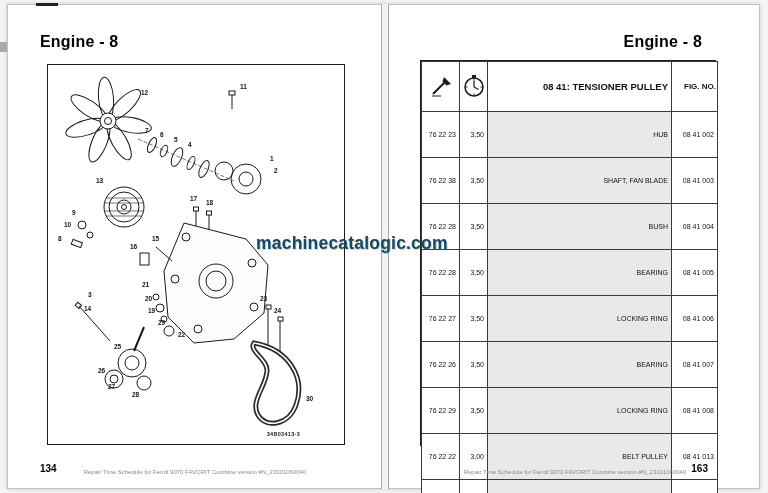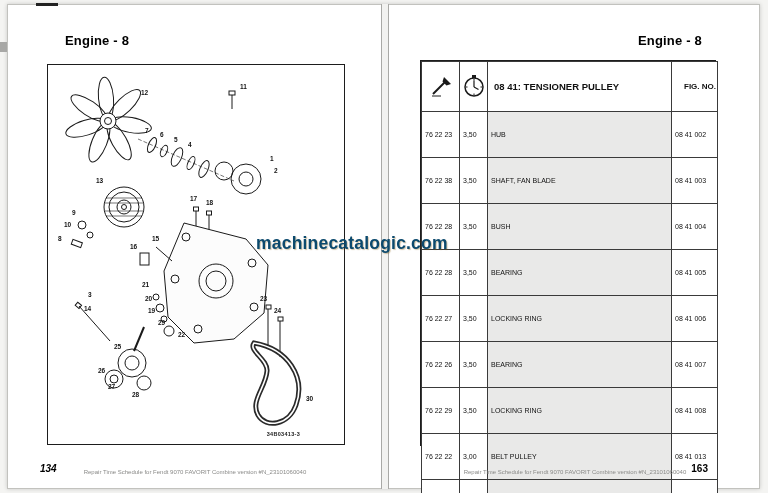--- a/index.html
+++ b/index.html
@@ -11,42 +11,42 @@
   #spread { position:absolute; left:7px; top:4px; width:753px; height:485px;
             background:#ffffff; border:1px solid #c2c2be; box-shadow:0 0 4px rgba(0,0,0,.18); }
   #spine  { position:absolute; left:381px; top:4px; width:8px; height:485px;
             background:#f2f2f0; border-left:1px solid #a9a9a6; border-right:1px solid #a9a9a6; }
 
   
   .artifact-top  { position:absolute; left:36px; top:3px; width:22px; height:3px; background:#222; }
   .artifact-left { position:absolute; left:0; top:42px; width:7px; height:10px; background:#a8a8a6; }
 
   
-  .page-header { position:absolute; font-size:13px; font-weight:bold; letter-spacing:.2px; color:#000;margin-left:25px; }
+  .page-header { position:absolute; font-size:16px; font-weight:bold; letter-spacing:.2px; color:#000; }
   #hdr-left  { left:40px; top:33px; }
   #hdr-right { right:66px; top:33px; }
   .page-number { position:absolute; font-size:10px; font-weight:bold; color:#000; }
-  #pn-left  { left:40px; top:463px;font-style:italic; }
+  #pn-left  { left:40px; top:463px; }
   #pn-right { right:60px; top:463px; }
   .page-footer { position:absolute; top:469px; font-size:6px; color:#8a8a88; text-align:center; white-space:nowrap; }
   #ft-left  { left:8px;  width:374px; }
   #ft-right { left:390px; width:370px; }
 
   
   #diagram-box { position:absolute; left:47px; top:64px; width:298px; height:381px;
                  border:1px solid #1d1d1d; background:#fff; }
   #diagram-box svg { display:block; }
   .drawing-code { position:absolute; right:44px; bottom:7px; font-size:5.5px; font-weight:bold; color:#222; letter-spacing:.3px; }
 
   
   #table-box { position:absolute; left:420px; top:60px; width:296px; height:386px;
                border:1px solid #1d1d1d; background:#fff; }
   table.parts { border-collapse:collapse; width:100%; table-layout:fixed; }
   .parts th, .parts td { border:1px solid #3a3a3a; padding:19px 3px; font-size:7px;
-                         height:10px; overflow:hidden; white-space:nowrap; text-align:left; vertical-align:middle; }
+                         height:10px; overflow:hidden; white-space:nowrap; text-align:right; vertical-align:middle; }
   .parts thead th { height:30px; background:#fff; }
   .parts th.icon-cell { text-align:center; padding:1px; }
   .parts th.title-cell { font-size:9.5px; font-weight:bold; padding-left:6px; }
   .parts th.fig-hdr { font-size:8px; font-weight:bold; text-align:right; padding:1px; }
   .parts td.col-desc { background:#e9e9e8; }
   .parts td.col-code, .parts td.col-time { background:#fff; }
   .parts td.col-fig { background:#fff; }
 
   
   #watermark { position:absolute; left:256px; top:233px; font-size:17.5px; font-weight:bold;

